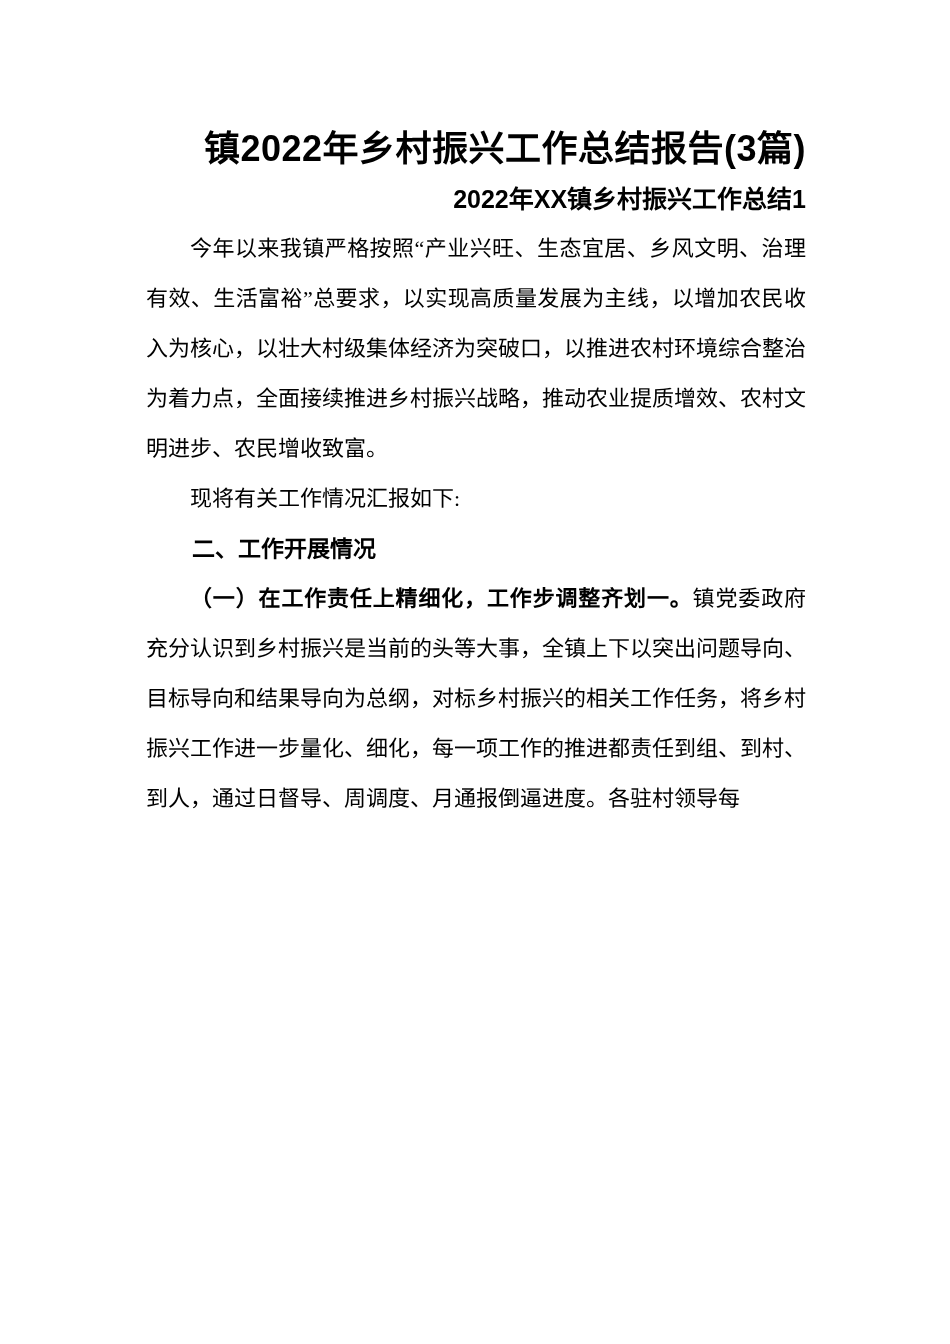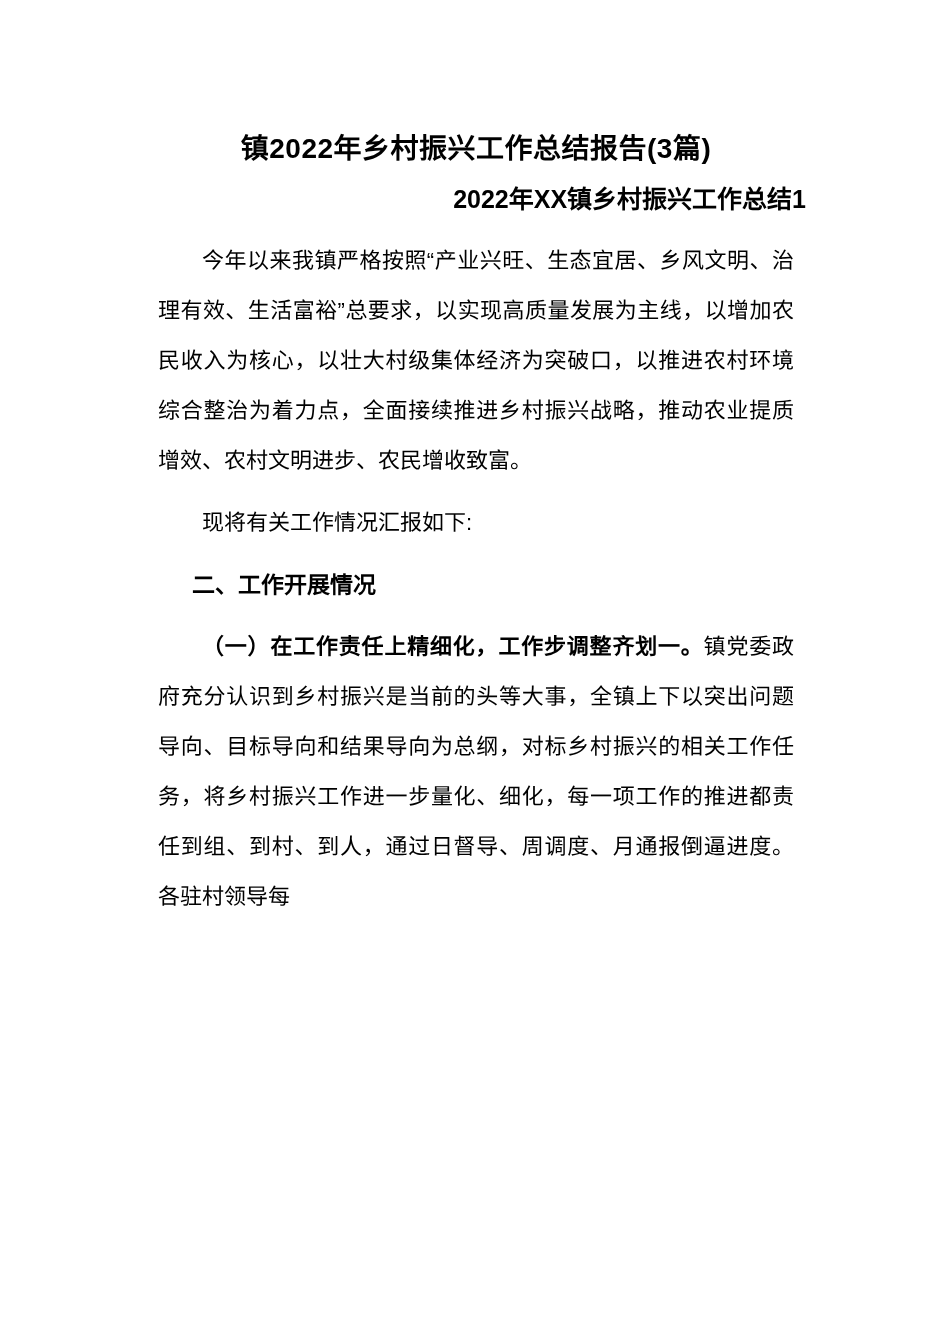--- a/index.html
+++ b/index.html
@@ -14,40 +14,41 @@
     margin: 0 auto;
     background: #ffffff;
     box-sizing: border-box;
     padding: 124px 144px 0 146px;
     color: #000000;
     font-family: "Liberation Sans", "DejaVu Sans", sans-serif;
     overflow: hidden;
   }
   .doc-title {
     margin: 0;
-    font-size: 28px;
+    font-size: 36px;
     font-weight: 700;
     line-height: 50px;
-    text-align: center;
+    text-align: right;
     letter-spacing: 0.5px;
   }
   .doc-subtitle {
     margin: 0;
     font-size: 25px;
     font-weight: 700;
     line-height: 50px;
     text-align: right;
   }
   .para {
-    margin: 12px;
+    margin: 0;
     font-size: 22px;
     font-weight: 400;
     line-height: 50px;
     text-align: justify;
     text-indent: 2em;
+    font-family: Liberation Serif, serif;
   }
   .heading {
     margin: 0;
     font-size: 23px;
     font-weight: 700;
     line-height: 50px;
     text-indent: 2em;
     text-align: left;
   }
   .bold-lead {

